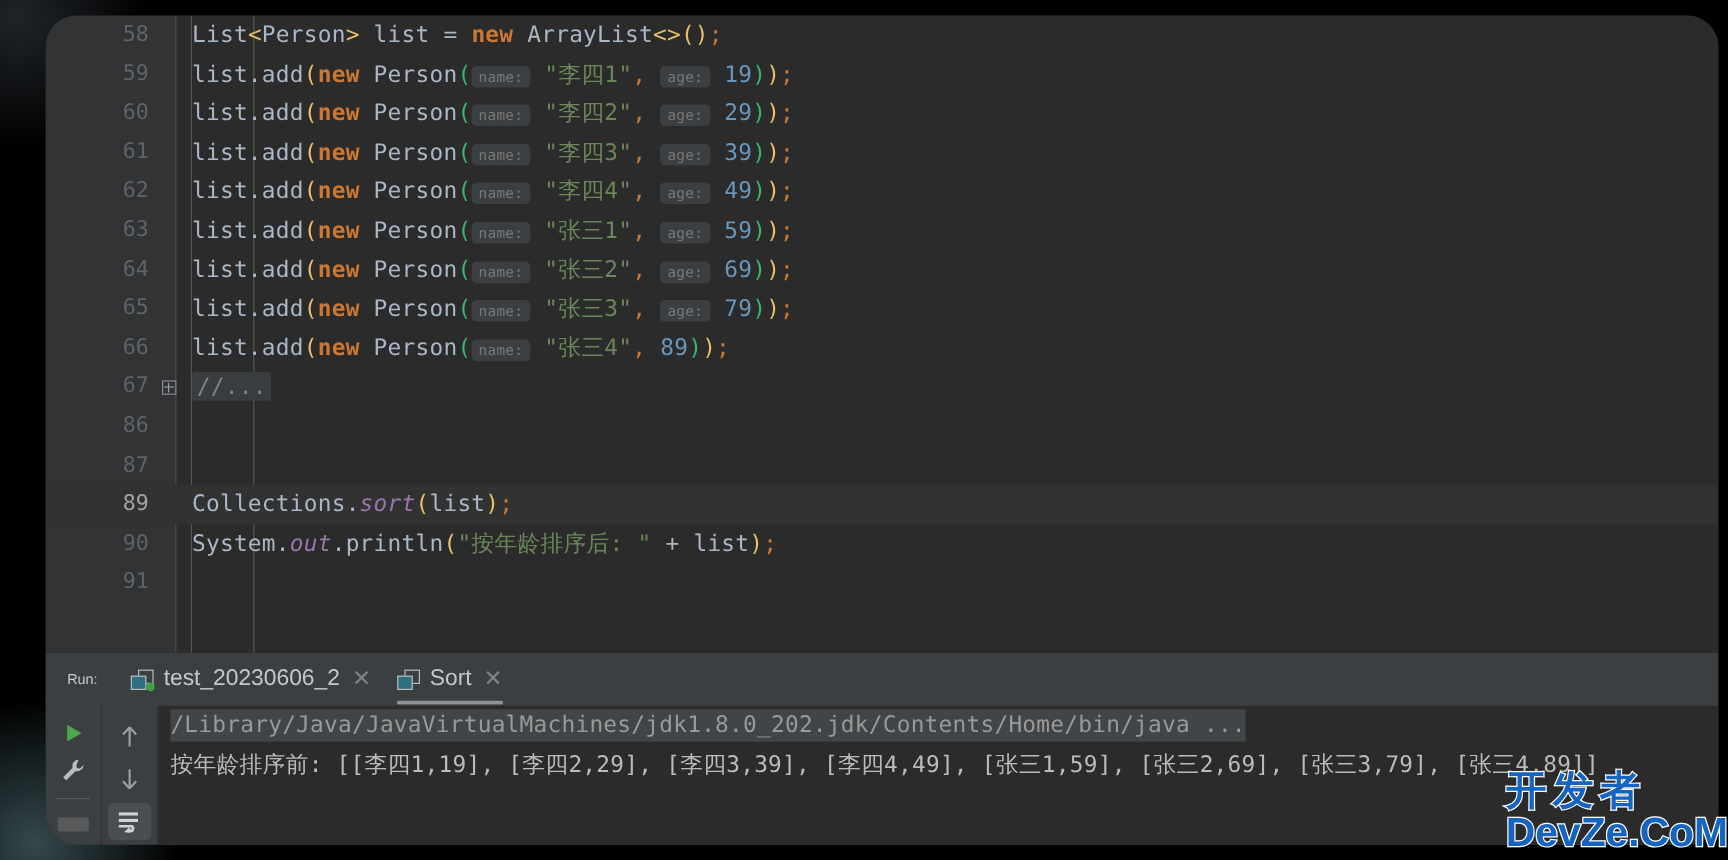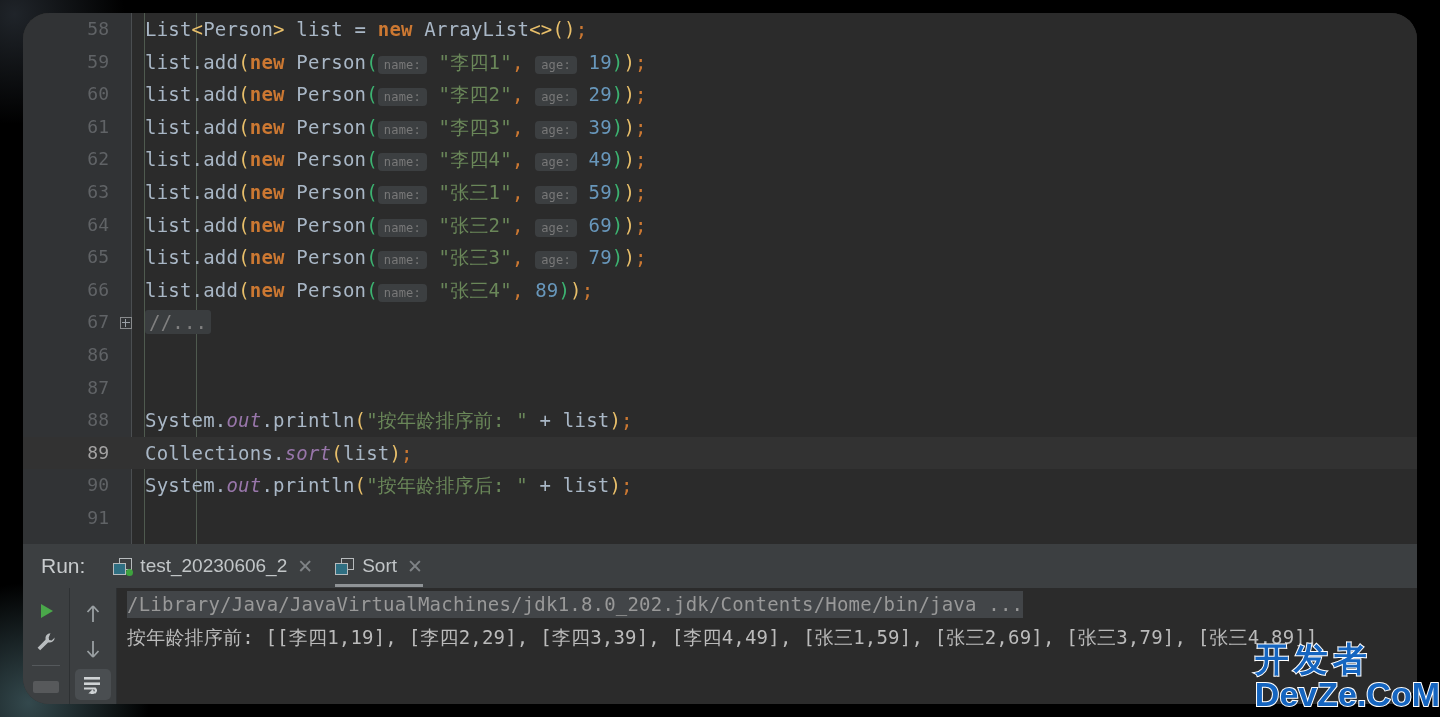--- a/index.html
+++ b/index.html
@@ -28,21 +28,21 @@
     width: 1440px; height: 717px;
     background:
       radial-gradient(circle at 2% 98%, rgba(94,132,140,0.55) 0px, rgba(94,132,140,0.0) 120px),
       radial-gradient(circle at 1% 2%,  rgba(70,80,92,0.45) 0px, rgba(70,80,92,0.0) 110px);
     pointer-events: none;
   }
 
   
   #ide {
     position: absolute;
-    left: 23px;
+    left: 38px;
     top: 13px;
     width: 1394px;
     height: 691px;
     background: #2b2b2b;
     border-radius: 26px;
     overflow: hidden;
     display: flex;
     flex-direction: column;
   }
 
@@ -166,21 +166,21 @@
     height: 44px;
     display: flex;
     align-items: center;
     background: #3c3f41;
     flex: none;
     padding-left: 18px;
   }
   #run-label {
     color: #c8cbcd;
     font-family: "Liberation Sans", sans-serif;
-    font-size: 21px;
+    font-size: 12px;
     margin-right: 24px;
   }
   .run-tab {
     display: flex;
     align-items: center;
     height: 44px;
     padding: 0 4px 0 4px;
     margin-right: 14px;
     position: relative;
   }
@@ -348,21 +348,20 @@
           <div class="line"><span class="lnum">60</span><span class="code"><span class="plain">list.add</span><span class="paren-y">(</span><span class="kw">new</span><span class="plain"> Person</span><span class="paren-g">(</span><span class="hint">name:</span><span class="plain"> </span><span class="str">"李四2"</span><span class="sem">,</span><span class="plain"> </span><span class="hint">age:</span><span class="plain"> </span><span class="num">29</span><span class="paren-g">)</span><span class="paren-y">)</span><span class="sem">;</span></span></div>
           <div class="line"><span class="lnum">61</span><span class="code"><span class="plain">list.add</span><span class="paren-y">(</span><span class="kw">new</span><span class="plain"> Person</span><span class="paren-g">(</span><span class="hint">name:</span><span class="plain"> </span><span class="str">"李四3"</span><span class="sem">,</span><span class="plain"> </span><span class="hint">age:</span><span class="plain"> </span><span class="num">39</span><span class="paren-g">)</span><span class="paren-y">)</span><span class="sem">;</span></span></div>
           <div class="line"><span class="lnum">62</span><span class="code"><span class="plain">list.add</span><span class="paren-y">(</span><span class="kw">new</span><span class="plain"> Person</span><span class="paren-g">(</span><span class="hint">name:</span><span class="plain"> </span><span class="str">"李四4"</span><span class="sem">,</span><span class="plain"> </span><span class="hint">age:</span><span class="plain"> </span><span class="num">49</span><span class="paren-g">)</span><span class="paren-y">)</span><span class="sem">;</span></span></div>
           <div class="line"><span class="lnum">63</span><span class="code"><span class="plain">list.add</span><span class="paren-y">(</span><span class="kw">new</span><span class="plain"> Person</span><span class="paren-g">(</span><span class="hint">name:</span><span class="plain"> </span><span class="str">"张三1"</span><span class="sem">,</span><span class="plain"> </span><span class="hint">age:</span><span class="plain"> </span><span class="num">59</span><span class="paren-g">)</span><span class="paren-y">)</span><span class="sem">;</span></span></div>
           <div class="line"><span class="lnum">64</span><span class="code"><span class="plain">list.add</span><span class="paren-y">(</span><span class="kw">new</span><span class="plain"> Person</span><span class="paren-g">(</span><span class="hint">name:</span><span class="plain"> </span><span class="str">"张三2"</span><span class="sem">,</span><span class="plain"> </span><span class="hint">age:</span><span class="plain"> </span><span class="num">69</span><span class="paren-g">)</span><span class="paren-y">)</span><span class="sem">;</span></span></div>
           <div class="line"><span class="lnum">65</span><span class="code"><span class="plain">list.add</span><span class="paren-y">(</span><span class="kw">new</span><span class="plain"> Person</span><span class="paren-g">(</span><span class="hint">name:</span><span class="plain"> </span><span class="str">"张三3"</span><span class="sem">,</span><span class="plain"> </span><span class="hint">age:</span><span class="plain"> </span><span class="num">79</span><span class="paren-g">)</span><span class="paren-y">)</span><span class="sem">;</span></span></div>
           <div class="line"><span class="lnum">66</span><span class="code"><span class="plain">list.add</span><span class="paren-y">(</span><span class="kw">new</span><span class="plain"> Person</span><span class="paren-g">(</span><span class="hint">name:</span><span class="plain"> </span><span class="str">"张三4"</span><span class="sem">,</span><span class="plain"> </span><span class="num">89</span><span class="paren-g">)</span><span class="paren-y">)</span><span class="sem">;</span></span></div>
           <div class="line"><span class="lnum">67</span><span class="foldbox"></span><span class="code"><span class="fold">//...</span></span></div>
           <div class="line"><span class="lnum">86</span><span class="code"></span></div>
           <div class="line"><span class="lnum">87</span><span class="code"></span></div>
-          <div class="line"><span class="lnum">88</span><span class="code"><span class="plain">System.</span><span class="field">out</span><span class="plain">.println</span><span class="paren-y">(</span><span class="str">"按年龄排序前: "</span><span class="plain"> + list</span><span class="paren-y">)</span><span class="sem">;</span></span></div>
           <div class="line current"><span class="lnum active">89</span><span class="code"><span class="plain">Collections.</span><span class="field">sort</span><span class="paren-y">(</span><span class="plain">list</span><span class="paren-y">)</span><span class="sem">;</span></span></div>
           <div class="line"><span class="lnum">90</span><span class="code"><span class="plain">System.</span><span class="field">out</span><span class="plain">.println</span><span class="paren-y">(</span><span class="str">"按年龄排序后: "</span><span class="plain"> + list</span><span class="paren-y">)</span><span class="sem">;</span></span></div>
           <div class="line"><span class="lnum">91</span><span class="code"></span></div>
         </div>
     </div>
 
     <div id="runpanel">
 
       <div id="run-header">
         <span id="run-label">Run:</span>

